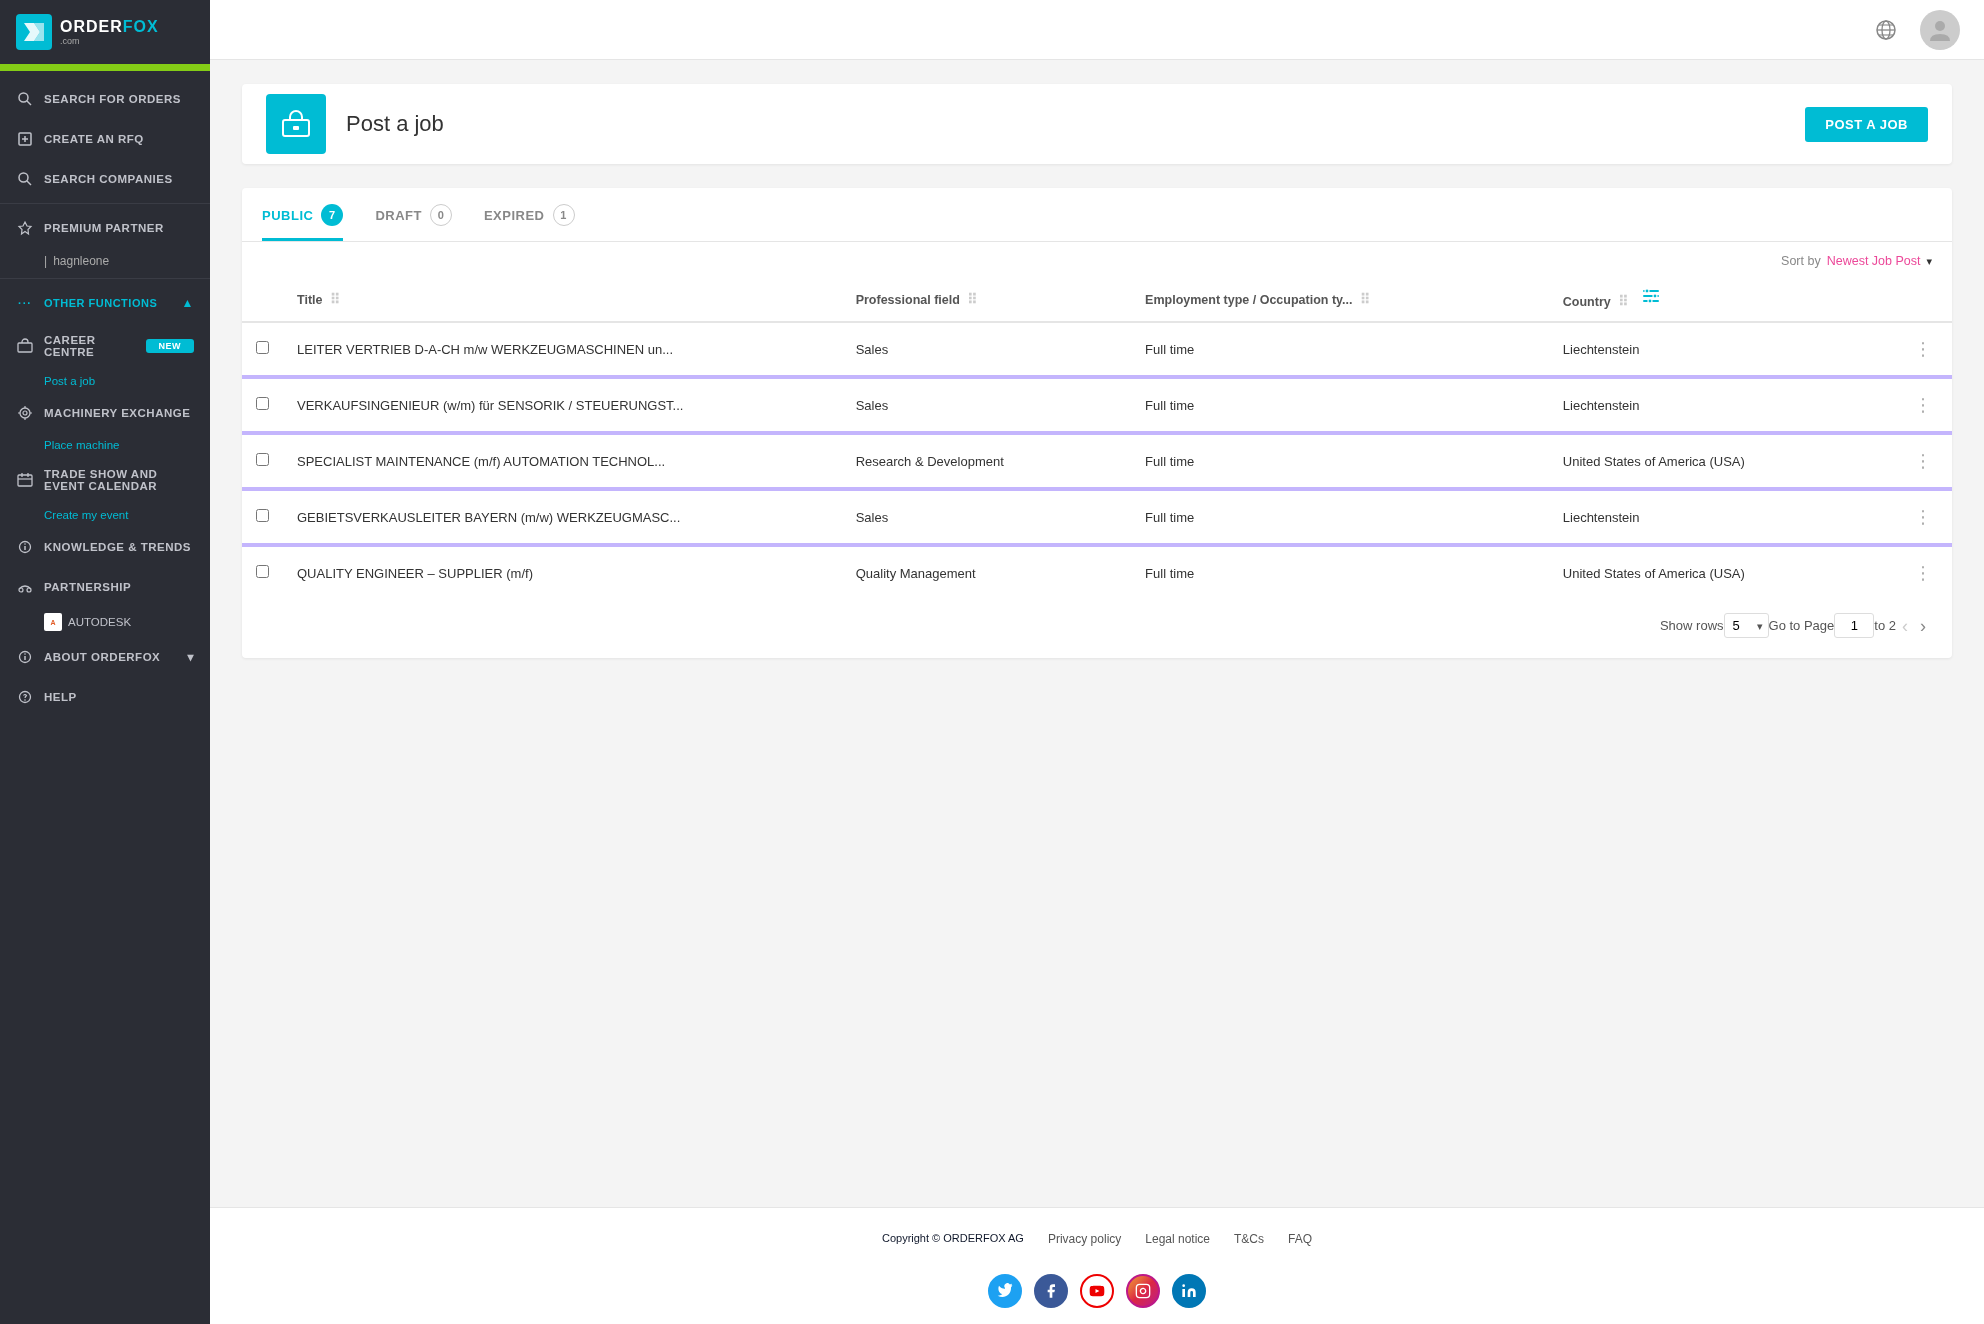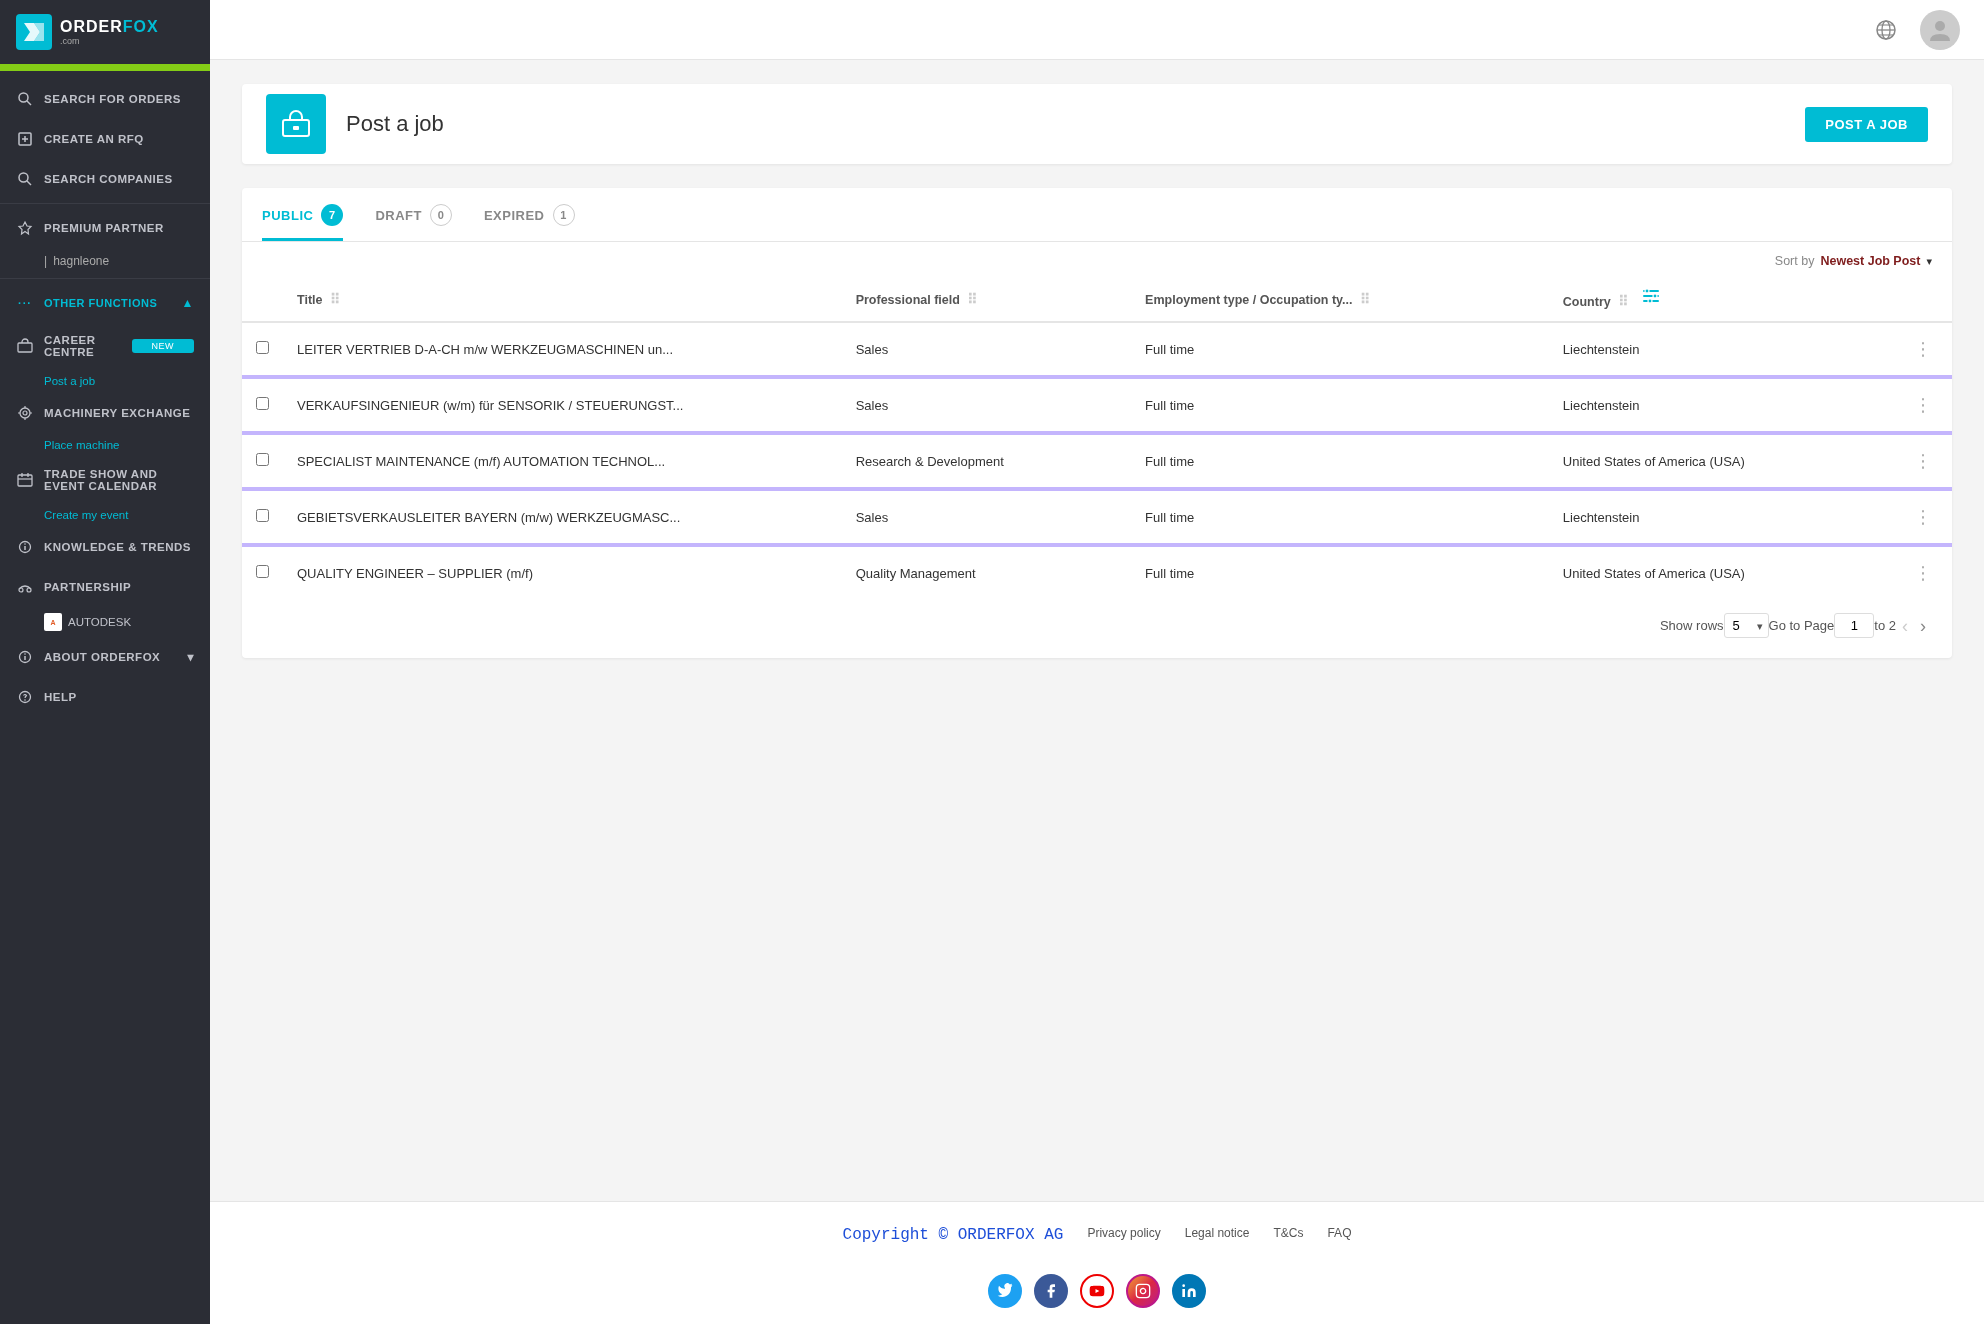--- a/index.html
+++ b/index.html
@@ -52,22 +52,22 @@
       position: relative;
     }
     .nav-item.section-header { color: #00bcd4; font-size: 11px; }
     .nav-item .nav-icon {
       width: 18px; height: 18px; margin-right: 10px;
       display: flex; align-items: center; justify-content: center;
       flex-shrink: 0; font-size: 14px;
     }
     .nav-item .badge-new {
       background: #00bcd4; color: #fff;
-      font-size: 9px; font-weight: 400;
-      padding: 2px 20px; border-radius: 3px;
+      font-size: 9px; font-weight: 700;
+      padding: 2px 13px; border-radius: 3px;
       margin-left: auto;
     }
     .nav-item .chevron { margin-left: auto; font-size: 12px; }
     .nav-sub-item {
       display: flex; align-items: center;
       padding: 6px 16px 6px 44px;
       cursor: pointer;
       font-size: 11.5px;
       color: #00bcd4;
     }
@@ -177,21 +177,21 @@
     }
 
     
     .sort-row {
       display: flex; justify-content: flex-end; align-items: center;
       padding: 12px 20px 8px 20px;
       font-size: 12.5px; color: #888;
       gap: 6px;
     }
     .sort-row .sort-label { font-weight: 400; }
-    .sort-row .sort-value { font-weight: 700; color: #7f1d1d; cursor: pointer; }
+    .sort-row .sort-value { font-weight: 400; color: #ec4899; cursor: pointer; }
     .sort-row .sort-chevron { color: #333; font-size: 11px; }
 
     
     .jobs-table { width: 100%; border-collapse: collapse; }
     .jobs-table th {
       padding: 10px 14px;
       text-align: left;
       font-size: 12.5px;
       font-weight: 600;
       color: #555;
@@ -256,21 +256,21 @@
 
     
     .footer {
       background: #fff;
       border-top: 1px solid #e5e5e5;
       padding: 24px 0 16px 0;
       text-align: center;
     }
     .footer-links { display: flex; justify-content: center; gap: 24px; margin-bottom: 16px; font-size: 12px; }
     .footer-links a { color: #555; text-decoration: none; }
-    .footer-copy { font-size: 16px; color: #1d4ed8; margin-bottom: 14px; font-family: Liberation Mono, monospace; }
+    .footer-copy { font-size: 11px; color: #0f172a; margin-bottom: 14px; }
     .social-icons { display: flex; justify-content: center; gap: 12px; }
     .social-icon {
       width: 34px; height: 34px; border-radius: 50%;
       display: flex; align-items: center; justify-content: center;
       font-size: 16px; color: #fff; cursor: pointer; font-weight: 700;
     }
     .si-twitter { background: #1da1f2; border: 2px solid #1da1f2; }
     .si-facebook { background: #3b5998; border: 2px solid #3b5998; }
     .si-youtube { background: #fff; border: 2px solid #e00; color: #e00; }
     .si-instagram { background: linear-gradient(135deg, #f09433,#e6683c,#dc2743,#cc2366,#bc1888); border: 2px solid #bc1888; }

